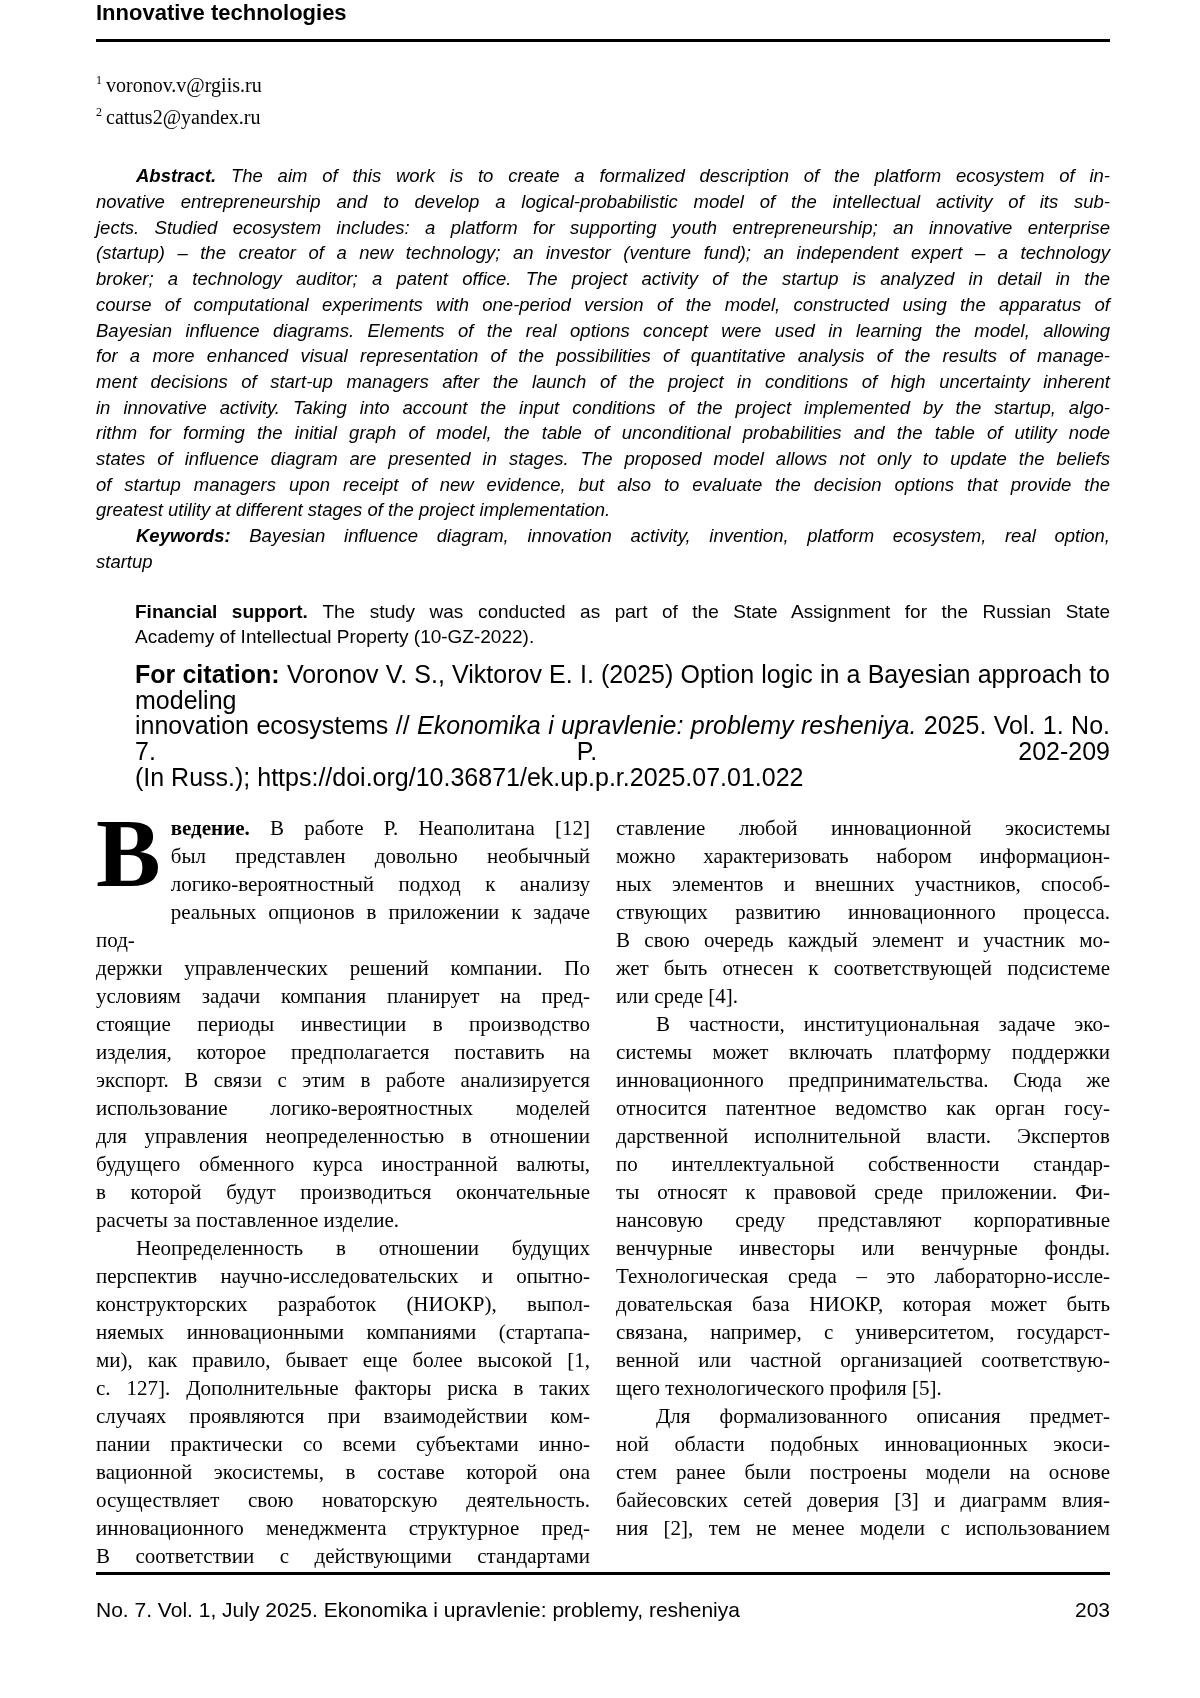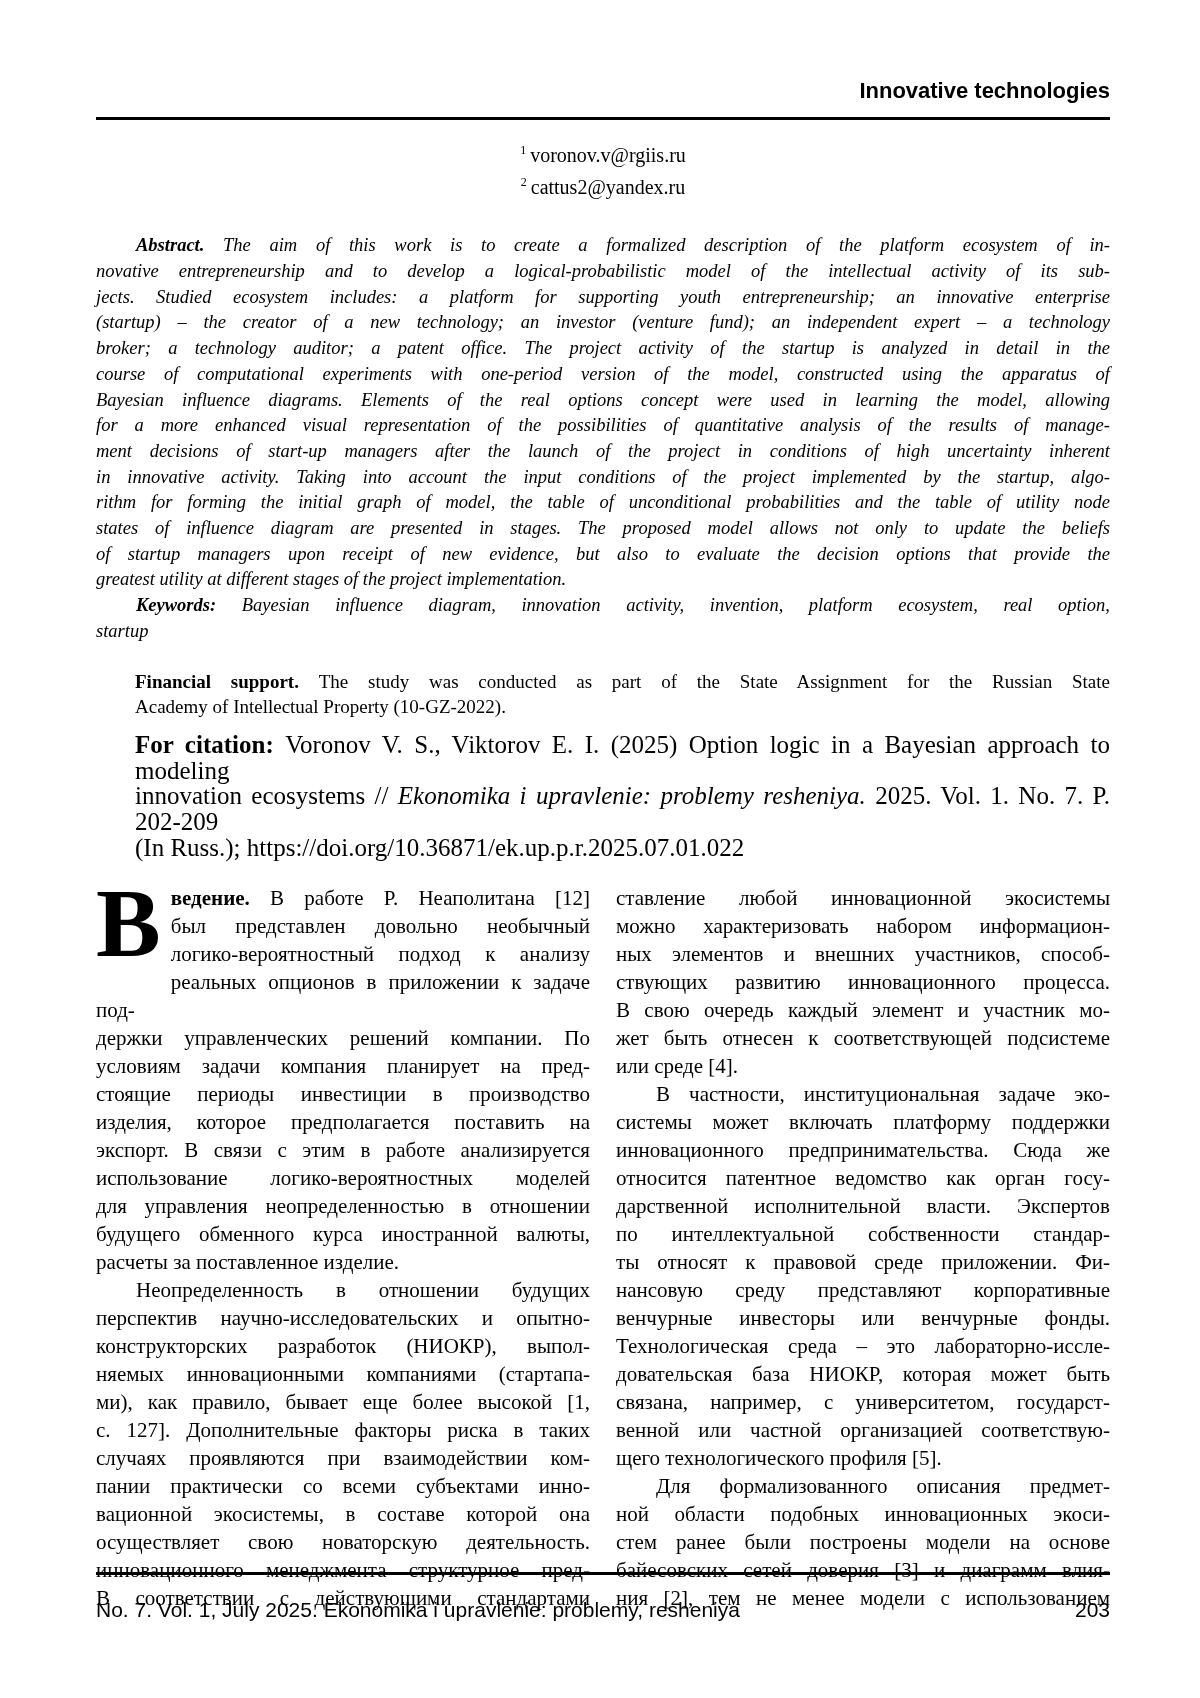--- a/index.html
+++ b/index.html
@@ -2,28 +2,28 @@
 <html><head>
 <meta charset="utf-8">
 <style>
   * { margin:0; padding:0; box-sizing:border-box; }
   html,body { background:#ffffff; }
   .page {
     width:1200px; height:1698px; position:relative; overflow:hidden;
     background:#ffffff; color:#000;
     padding:0 90px 0 96px;
   }
-  .header-label { margin-top:78px; text-align:right;
+  .header-label { 
     font:700 22px/26px "Liberation Sans", sans-serif; }
   .rule { height:3px; background:#000; }
   .rule-top { margin-top:13px; }
-  .emails { margin-top:17px; text-align:center;
+  .emails { margin-top:25px; 
     font:20px/27px "Liberation Serif", serif; }
   .emails sup { font-size:12px; margin-right:4px; }
-  .front { font-family:Liberation Serif, serif; }
+  .front { font-family:Liberation Sans, sans-serif; }
   .abstract { margin-top:33px; font-size:18.5px; line-height:25.7px; font-style:italic; }
   .financial { margin-top:24px; padding-left:39px; font-size:19px; line-height:25.7px; }
   .citation  { margin-top:12px; padding-left:39px; font-size:25px; line-height:25.7px; }
   .columns { margin-top:24px; display:flex; gap:26px;
     font-family:"Liberation Serif", serif; font-size:21px; line-height:28px; }
   .col { flex:1; min-width:0; }
   .line { text-align:justify; text-align-last:justify; }
   .para:not(.cont) .line:last-child { text-align-last:left; }
   .para.indent .line:first-child { text-indent:40px; }
   .st-b { font-weight:700; }
@@ -94,20 +94,21 @@
           <div class="line"><span>логико-вероятностный подход к анализу</span></div>
           <div class="line"><span>реальных опционов в приложении к задаче под-</span></div>
           <div class="line"><span>держки управленческих решений компании. По</span></div>
           <div class="line"><span>условиям задачи компания планирует на пред-</span></div>
           <div class="line"><span>стоящие периоды инвестиции в производство</span></div>
           <div class="line"><span>изделия, которое предполагается поставить на</span></div>
           <div class="line"><span>экспорт. В связи с этим в работе анализируется</span></div>
           <div class="line"><span>использование логико-вероятностных моделей</span></div>
           <div class="line"><span>для управления неопределенностью в отношении</span></div>
           <div class="line"><span>будущего обменного курса иностранной валюты,</span></div>
+          <div class="line"><span>в которой будут производиться окончательные</span></div>
           <div class="line"><span>расчеты за поставленное изделие.</span></div>
         </div>
         <div class="para indent cont">
           <div class="line"><span>Неопределенность в отношении будущих</span></div>
           <div class="line"><span>перспектив научно-исследовательских и опытно-</span></div>
           <div class="line"><span>конструкторских разработок (НИОКР), выпол-</span></div>
           <div class="line"><span>няемых инновационными компаниями (стартапа-</span></div>
           <div class="line"><span>ми), как правило, бывает еще более высокой [1,</span></div>
           <div class="line"><span>с. 127]. Дополнительные факторы риска в таких</span></div>
           <div class="line"><span>случаях проявляются при взаимодействии ком-</span></div>

